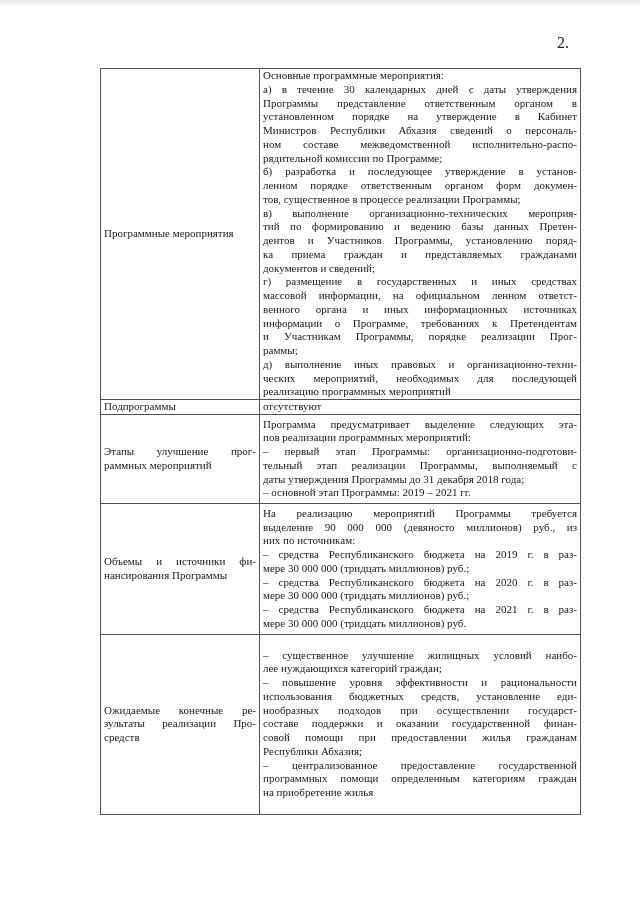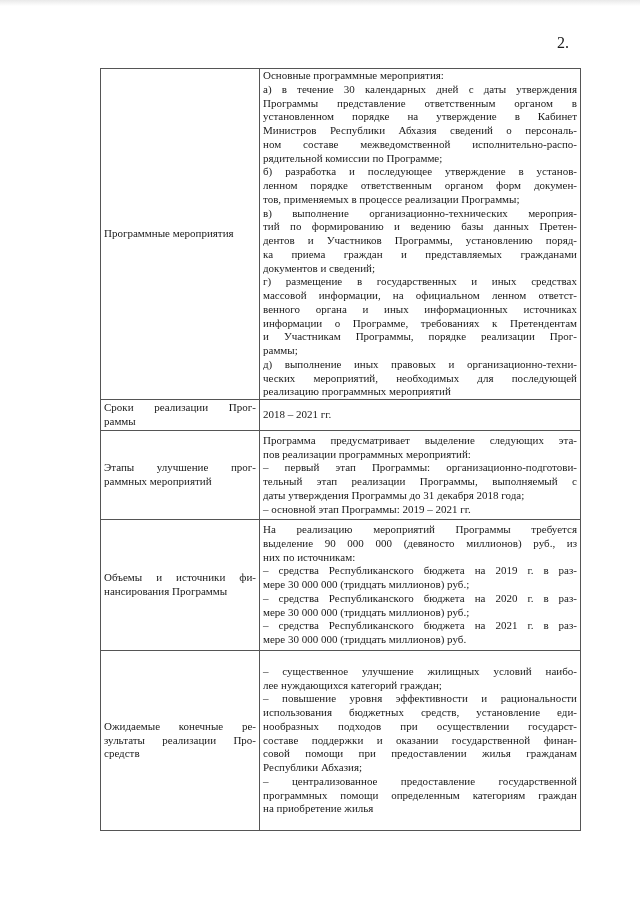--- a/index.html
+++ b/index.html
@@ -32,44 +32,43 @@
       <td class="value-cell">
           <span class="ll">Основные программные мероприятия:</span>
           <span class="jl">а) в течение 30 календарных дней с даты утверждения</span>
           <span class="jl">Программы представление ответственным органом в</span>
           <span class="jl">установленном порядке на утверждение в Кабинет</span>
           <span class="jl">Министров Республики Абхазия сведений о персональ-</span>
           <span class="jl">ном составе межведомственной исполнительно-распо-</span>
           <span class="ll">рядительной комиссии по Программе;</span>
           <span class="jl">б) разработка и последующее утверждение в установ-</span>
           <span class="jl">ленном порядке ответственным органом форм докумен-</span>
-          <span class="ll">тов, применяемых в процессе реализации Программы;</span>
+          <span class="ll">тов, существенное в процессе реализации Программы;</span>
           <span class="jl">в) выполнение организационно-технических мероприя-</span>
           <span class="jl">тий по формированию и ведению базы данных Претен-</span>
           <span class="jl">дентов и Участников Программы, установлению поряд-</span>
           <span class="jl">ка приема граждан и представляемых гражданами</span>
           <span class="ll">документов и сведений;</span>
           <span class="jl">г) размещение в государственных и иных средствах</span>
           <span class="jl">массовой информации, на официальном ленном ответст-</span>
           <span class="jl">венного органа и иных информационных источниках</span>
           <span class="jl">информации о Программе, требованиях к Претендентам</span>
           <span class="jl">и Участникам Программы, порядке реализации Прог-</span>
           <span class="ll">раммы;</span>
           <span class="jl">д) выполнение иных правовых и организационно-техни-</span>
           <span class="jl">ческих мероприятий, необходимых для последующей</span>
           <span class="ll">реализацию программных мероприятий</span>
         </td>
     </tr>
-    <tr style="height:31px;">
+    <tr>
       <td class="label-cell">
-          <span class="jl">Сроки реализации Прог-</span>
-          <span class="ll">раммы</span>
-        </td>
+        <span class="ll">Подпрограммы</span>
+      </td>
       <td class="value-cell">
-          <span class="ll">2018 – 2021 гг.</span>
+          <span class="ll">отсутствуют</span>
         </td>
     </tr>
     <tr style="height:89px;">
       <td class="label-cell">
           <span class="jl">Этапы улучшение прог-</span>
           <span class="ll">раммных мероприятий</span>
         </td>
       <td class="value-cell">
           <span class="jl">Программа предусматривает выделение следующих эта-</span>
           <span class="ll">пов реализации программных мероприятий:</span>

